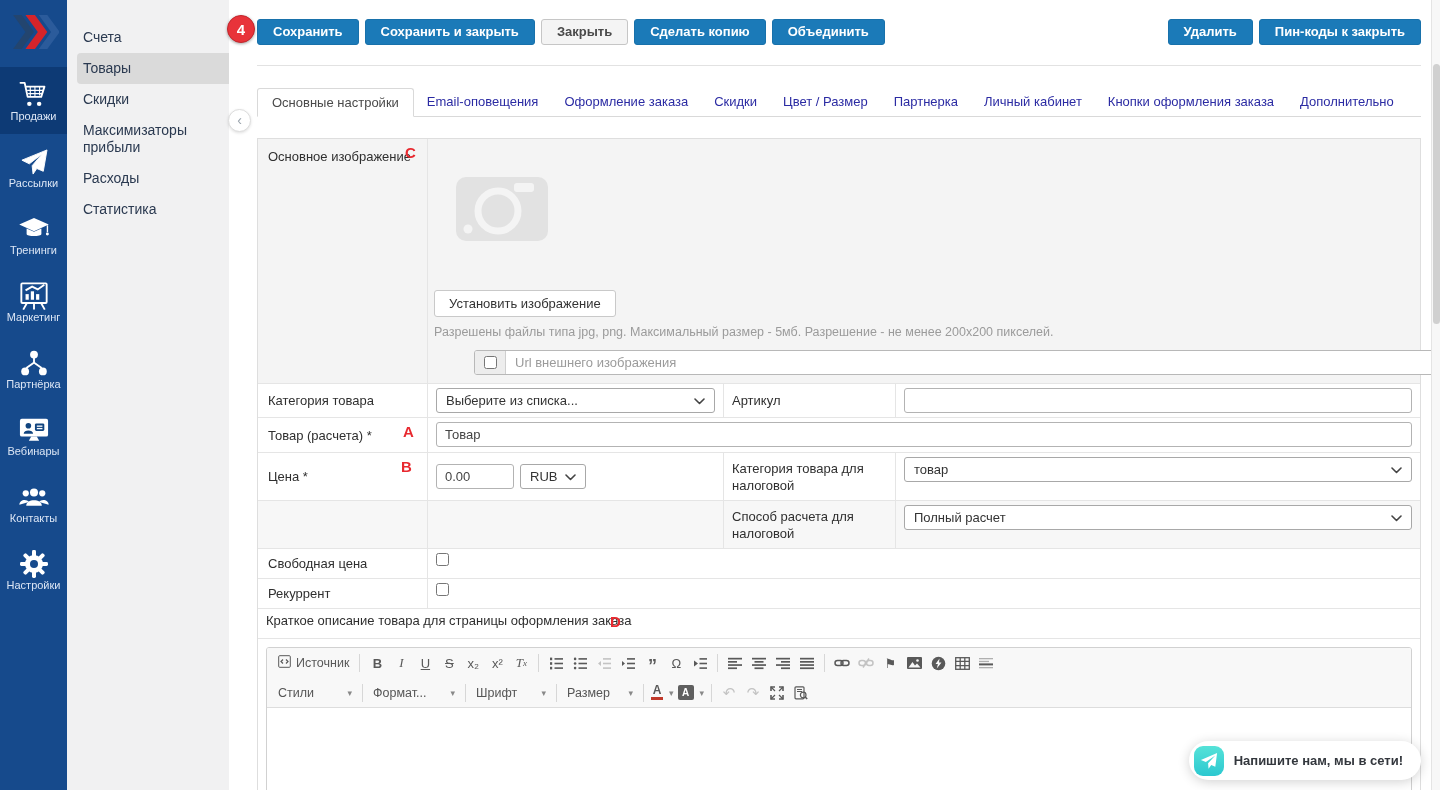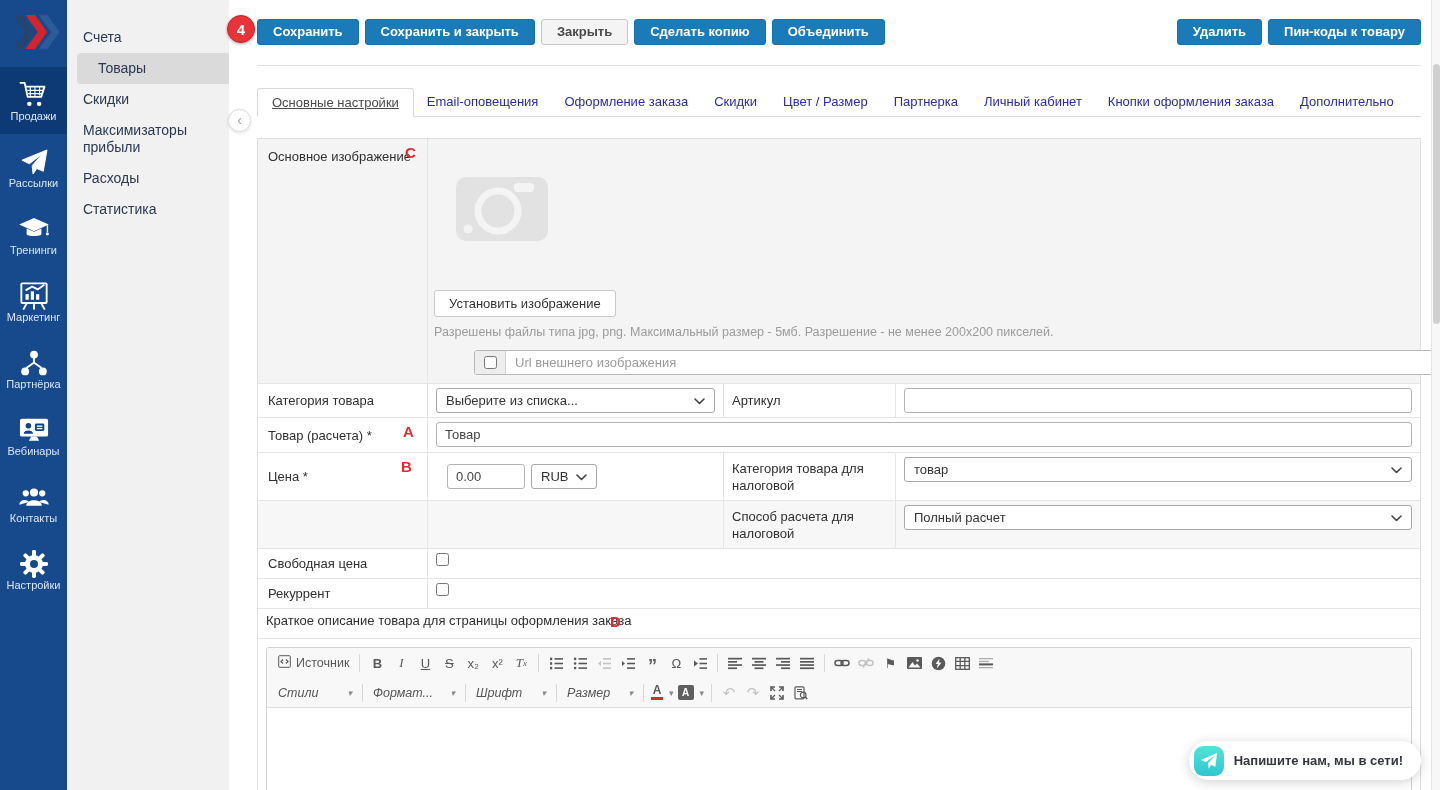--- a/index.html
+++ b/index.html
@@ -12,21 +12,21 @@
   .logo { height:67px; display:flex; align-items:center; justify-content:center; }
   .rail-item { height:67px; display:flex; flex-direction:column; align-items:center;
     justify-content:center; font-size:11px; cursor:pointer; }
   .rail-item.active { background:#0d3a75; }
   .rail-item .ric { height:30px; display:flex; align-items:center; justify-content:center; }
 
   
   .submenu { width:162px; flex-shrink:0; background:#f1f1f2; padding-top:22px;
     font-size:14px; color:#2a3950; }
   .sm-item { padding:7px 16px; line-height:17px; cursor:pointer; }
-  .sm-item.selected { background:#dadada; margin-left:10px; padding-left:21px;
+  .sm-item.selected { background:#dadada; margin-left:10px; padding-left:6px;
     border-radius:4px 0 0 4px; }
 
   
   .collapse-btn { position:absolute; left:228px; top:109px; width:23px; height:23px;
     border-radius:50%; background:#fff; border:1px solid #ddd; color:#98a2ab;
     font-size:14px; line-height:20px; text-align:center;
     box-shadow:0 1px 3px rgba(0,0,0,.12); z-index:5; cursor:pointer; }
 
   
   .main { flex:1; padding:0 19px 0 28px; background:#fff; position:relative; }
@@ -37,21 +37,21 @@
   .btn-primary { background:#1b7ab8; border:1px solid #1871ab; color:#fff; }
   .btn-default { background:#f4f4f4; border:1px solid #c6c6c6; color:#4a4a4a; }
   .tb-spacer { flex:1; }
   .tb-divider { margin-top:20px; border-top:1px solid #e2e2e2; }
 
   
   .tabs { margin-top:22px; display:flex; border-bottom:1px solid #d9d9d9;
     font-size:13px; height:29px; }
   .tab { padding:0 13px; line-height:28px; color:#2b2ba3; cursor:pointer; white-space:nowrap; }
   .tab.active { border:1px solid #d9d9d9; border-bottom:1px solid #fff; background:#fff;
-    border-radius:3px 3px 0 0; color:#4a4a4a; margin-bottom:-1px; padding:0 14px;text-decoration:underline; }
+    border-radius:3px 3px 0 0; color:#4a4a4a; margin-bottom:-1px; padding:0 14px; }
 
   
   .ftable { margin-top:21px; border:1px solid #dedede; font-size:13px; color:#2f2f2f; }
   .frow { display:flex; border-bottom:1px solid #e5e5e5; background:#fff; align-items:flex-start; }
   .frow:last-child { border-bottom:none; }
   .c1 { width:170px; padding:6px 10px; align-self:stretch; border-right:1px solid #e5e5e5;
     display:flex; align-items:center; flex-shrink:0; }
   .c2 { width:296px; padding:4px 8px; align-self:stretch; border-right:1px solid #e5e5e5;
     display:flex; align-items:center; flex-shrink:0; }
   .c3 { width:172px; padding:6px 8px; align-self:stretch; border-right:1px solid #e5e5e5;
@@ -82,41 +82,41 @@
     font-size:13px; color:#333; font-family:"Liberation Sans", sans-serif; }
   .url-group input::placeholder, .txt::placeholder { color:#9b9b9b; }
 
   .txt { height:25px; border:1px solid #b3b3b3; border-radius:3px; padding:0 8px;
     font-size:13px; color:#444; width:100%; outline:none;
     font-family:"Liberation Sans", sans-serif; background:#fff; }
   .sel { height:25px; border:1px solid #a8a8a8; border-radius:3px; background:#fff;
     display:flex; align-items:center; justify-content:space-between; padding:0 9px;
     color:#333; cursor:pointer; width:100%; gap:6px; }
   .sel .sel-txt { white-space:nowrap; overflow:hidden; }
-  .w-cat { width:284px; } .w-price { width:78px;margin-left:11px; } .w-cur { width:66px; margin-left:6px; }
+  .w-cat { width:284px; } .w-price { width:78px; } .w-cur { width:66px; margin-left:6px; }
   input[type=checkbox] { width:13px; height:13px; accent-color:#fff; cursor:pointer; }
 
   
   .editor-wrap { flex:1; padding:8px; }
   .editor { border:1px solid #d1d1d1; border-radius:3px; overflow:hidden; background:#fff; }
   .ed-toolbar { background:#f8f8f8; display:flex; align-items:center; padding:3px 6px;
     height:30px; }
   .ed-toolbar.r2 { border-bottom:1px solid #ddd; }
   .ed-btn { min-width:24px; height:24px; display:flex; align-items:center;
     justify-content:center; color:#595959; font-size:13px; cursor:pointer;
     border-radius:2px; padding:0 2px; }
   .ed-btn.dis { color:#c3c3c3; cursor:default; }
   .ed-sep { width:1px; height:18px; background:#d7d7d7; margin:0 5px; flex-shrink:0; }
   .ed-src { display:flex; align-items:center; gap:5px; padding:0 5px; height:24px;
     color:#595959; font-size:12.5px; cursor:pointer; }
   .ed-b { font-weight:700; } .ed-i { font-style:italic; font-family:"Liberation Serif", serif; }
   .ed-u { text-decoration:underline; } .ed-s { text-decoration:line-through; }
   .ed-q { font-size:18px; font-weight:700; line-height:10px; padding-top:6px; }
   .ed-dd { display:flex; align-items:center; justify-content:space-between; height:23px;
-    padding:0 5px; color:#555; font-size:12.5px; cursor:pointer;font-style:italic; }
+    padding:0 5px; color:#555; font-size:12.5px; cursor:pointer; }
   .dd-caret { color:#888; font-size:9px; margin-left:6px; }
   .tc-wrap { display:flex; flex-direction:column; align-items:center; line-height:11px; }
   .tc-bar { width:12px; height:3px; background:#c0392b; margin-top:1px; }
   .bg-box { width:16px; height:15px; background:#5f5f5f; border-radius:2px; color:#fff;
     font-size:10px; font-weight:700; display:flex; align-items:center; justify-content:center; }
   .ed-undo { font-size:15px; }
   .ed-content { height:160px; background:#fff; }
 
   
   .mark-circle { position:absolute; left:227px; top:15px; width:28px; height:28px;
@@ -276,21 +276,21 @@
   <main class="main">
 
     <div class="toolbar">
       <button class="btn btn-primary">Сохранить</button>
       <button class="btn btn-primary">Сохранить и закрыть</button>
       <button class="btn btn-default">Закрыть</button>
       <button class="btn btn-primary">Сделать копию</button>
       <button class="btn btn-primary">Объединить</button>
       <span class="tb-spacer"></span>
       <button class="btn btn-primary">Удалить</button>
-      <button class="btn btn-primary">Пин-коды к товару</button>
+      <button class="btn btn-primary">Пин-коды к закрыть</button>
     </div>
 
     <div class="tb-divider"></div>
 
     <div class="tabs">
       <div class="tab active">Основные настройки</div>
       <div class="tab">Email-оповещения</div>
       <div class="tab">Оформление заказа</div>
       <div class="tab">Скидки</div>
       <div class="tab">Цвет / Размер</div>

